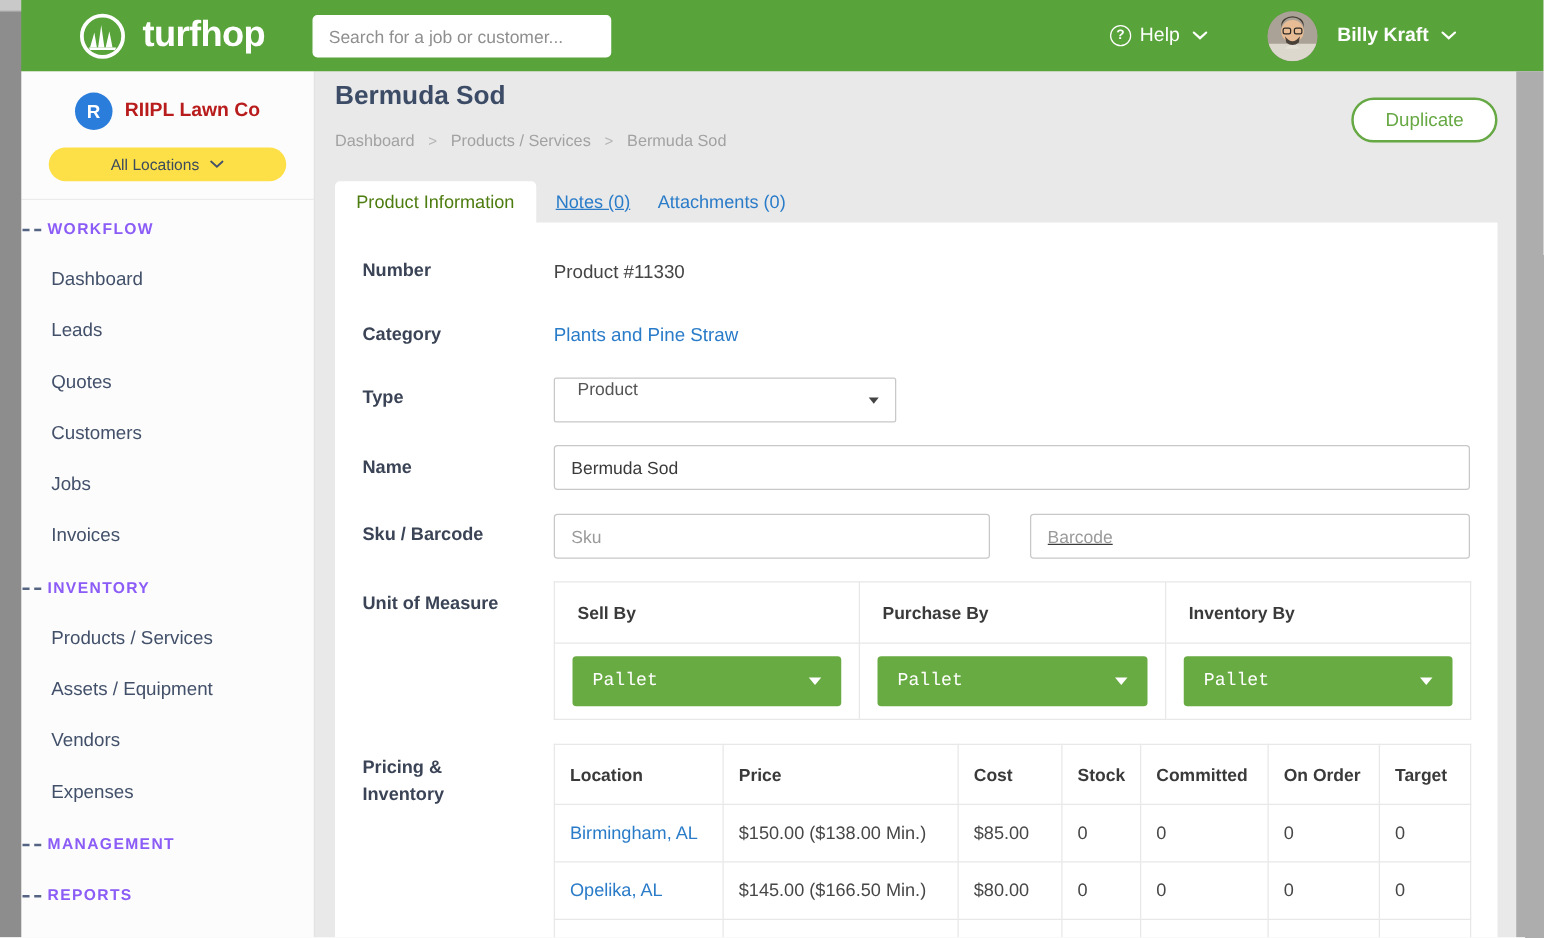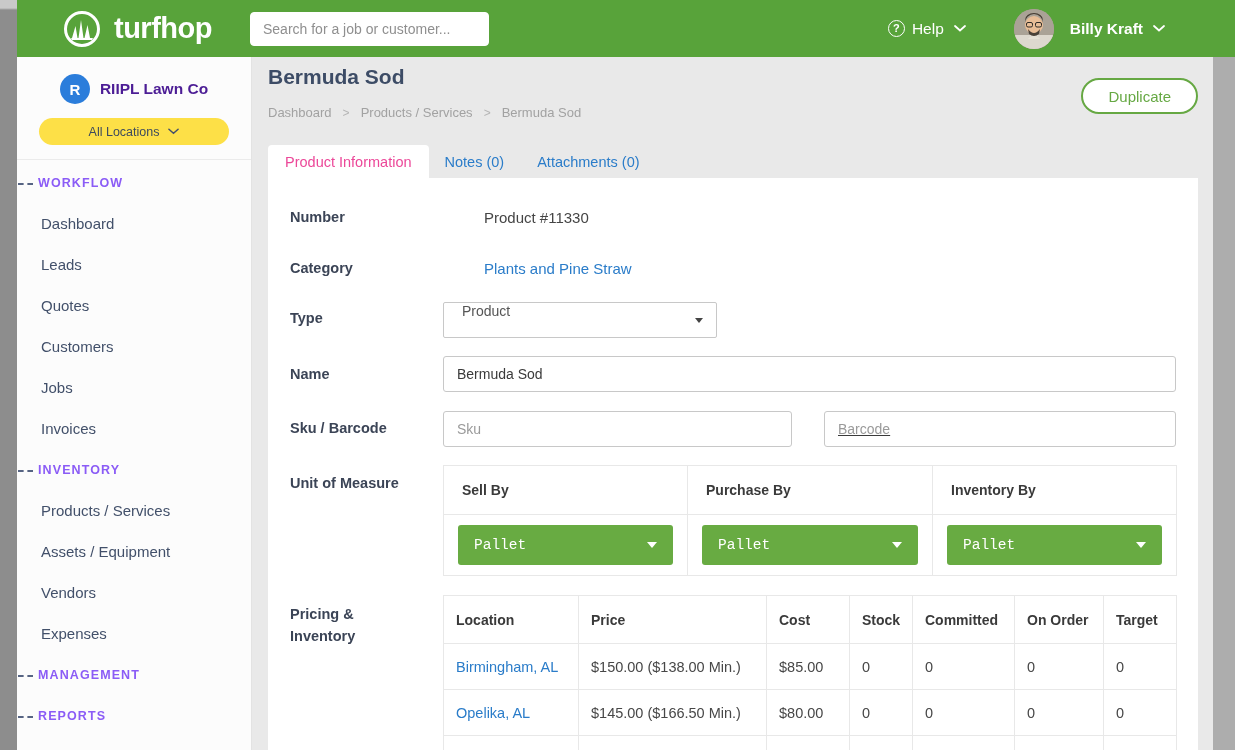--- a/index.html
+++ b/index.html
@@ -31,49 +31,49 @@
   .avatar { width:40px; height:40px; border-radius:50%; overflow:hidden; background:#a59c90; flex:0 0 auto; }
   .user-name { color:#fff; font-size:15.5px; font-weight:600; margin-left:16px; }
 
   
   .sidebar { position:absolute; left:17px; top:57px; width:235px; bottom:0; background:#fcfcfc;
     border-right:1px solid #e3e3e3; z-index:10; }
   .side-head { height:103px; border-bottom:1px solid #ebebeb; }
   .company-row { display:flex; align-items:center; justify-content:center; gap:10px; padding-top:17px; }
   .company-logo { width:30px; height:30px; border-radius:50%; background:#2b7ddb; color:#fff; font-size:15px;
     font-weight:bold; display:flex; align-items:center; justify-content:center; }
-  .company-name { font-size:15.5px; font-weight:600; color:#4c1d95; }
+  .company-name { font-size:15.5px; font-weight:600; color:#b91c1c; }
   .loc-pill { width:190px; height:27px; margin:14px auto 0; background:#fde047; border-radius:14px;
     display:flex; align-items:center; justify-content:center; gap:9px; cursor:pointer;
     font-size:12.5px; color:#3c4a5e; }
   .nav { padding-top:2px; }
   .nav-row { height:41px; display:flex; align-items:center; position:relative; cursor:pointer; }
   .nav-section { padding-left:21px; font-size:12.5px; font-weight:bold; letter-spacing:1.1px; color:#8b5cf6; }
   .dash-icon { position:absolute; left:1px; top:50%; width:15px; border-top:2px dashed #566483; }
   .nav-item { padding-left:24px; font-size:15px; color:#42506a; }
 
   
   .main { position:absolute; left:252px; top:57px; right:0; bottom:0; background:#e9e9e9; overflow:hidden; }
   .page-title { position:absolute; left:16px; top:8px; font-size:21px; font-weight:bold; color:#3d4c66; }
   .breadcrumb { position:absolute; left:16px; top:48px; font-size:13px; color:#a2a2a2; display:flex; align-items:center; }
   .crumb-sep { color:#b5b5b5; margin:0 11px; font-size:12px; }
   .dup-btn { position:absolute; top:21px; right:37px; height:36px; padding:0 25px; background:#fff;
     border:2px solid #66a843; border-radius:18px; color:#66a843; font-size:15px; font-family:inherit; cursor:pointer; }
 
   .tabs { position:absolute; left:16px; top:88px; display:flex; align-items:center; z-index:5; }
   .tab-active { background:#fff; height:34px; line-height:34px; padding:0 17px; border-radius:4px 4px 0 0;
-    font-size:14.5px; color:#ec4899; cursor:pointer; }
+    font-size:14.5px; color:#4d7c0f; cursor:pointer; }
   .tab { height:34px; line-height:34px; font-size:14.5px; color:#2a7cc9; cursor:pointer; }
-  .tab.t1 { margin-left:16px; }
-  .tab.t2 { margin-left:33px; }
+  .tab.t1 { margin-left:16px;text-decoration:underline; }
+  .tab.t2 { margin-left:22px; }
 
   .panel { position:absolute; left:16px; right:37px; top:121px; height:700px; background:#fff; }
 
   .flabel { position:absolute; left:22px; font-size:14.5px; font-weight:bold; color:#3b4456; }
-  .fvalue { position:absolute; left:175px; font-size:15px; color:#454545;margin-left:41px; }
+  .fvalue { position:absolute; left:175px; font-size:15px; color:#454545; }
   .flink { color:#2a7cc9; cursor:pointer; }
 
   .select-box { position:absolute; left:175px; top:124px; width:274px; height:36px; border:1px solid #c8c8c8;
     border-radius:2px; background:#fff; display:flex; align-items:flex-start; cursor:pointer; }
   .select-box .sel-text { font-size:14px; color:#555; padding-left:18px; }
   .caret-dn { width:0; height:0; border-left:4px solid transparent; border-right:4px solid transparent;
     border-top:5px solid #444; position:absolute; right:13px; top:15px; }
 
   .text-input { position:absolute; height:36px; border:1px solid #c8c8c8; border-radius:3px; background:#fff;
     font-size:14px; color:#3a3a3a; padding:0 13px; outline:none; font-family:inherit; }

